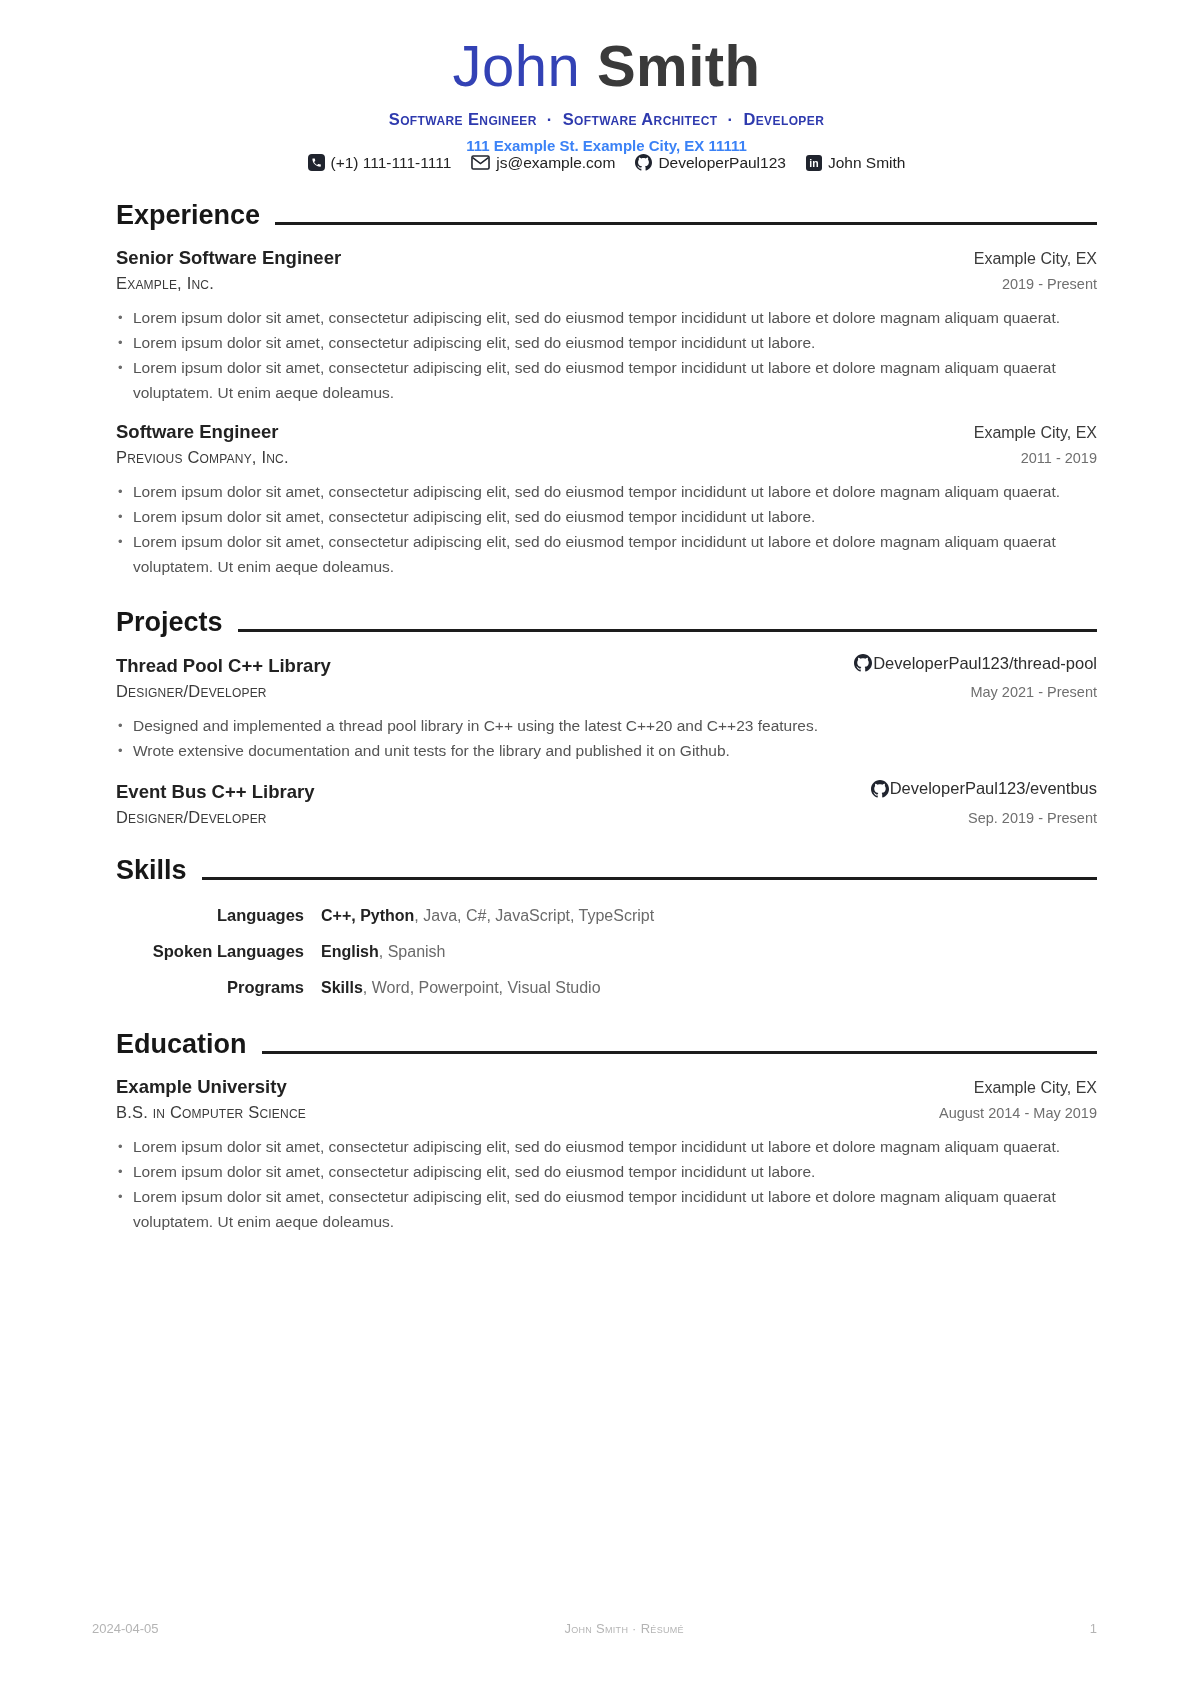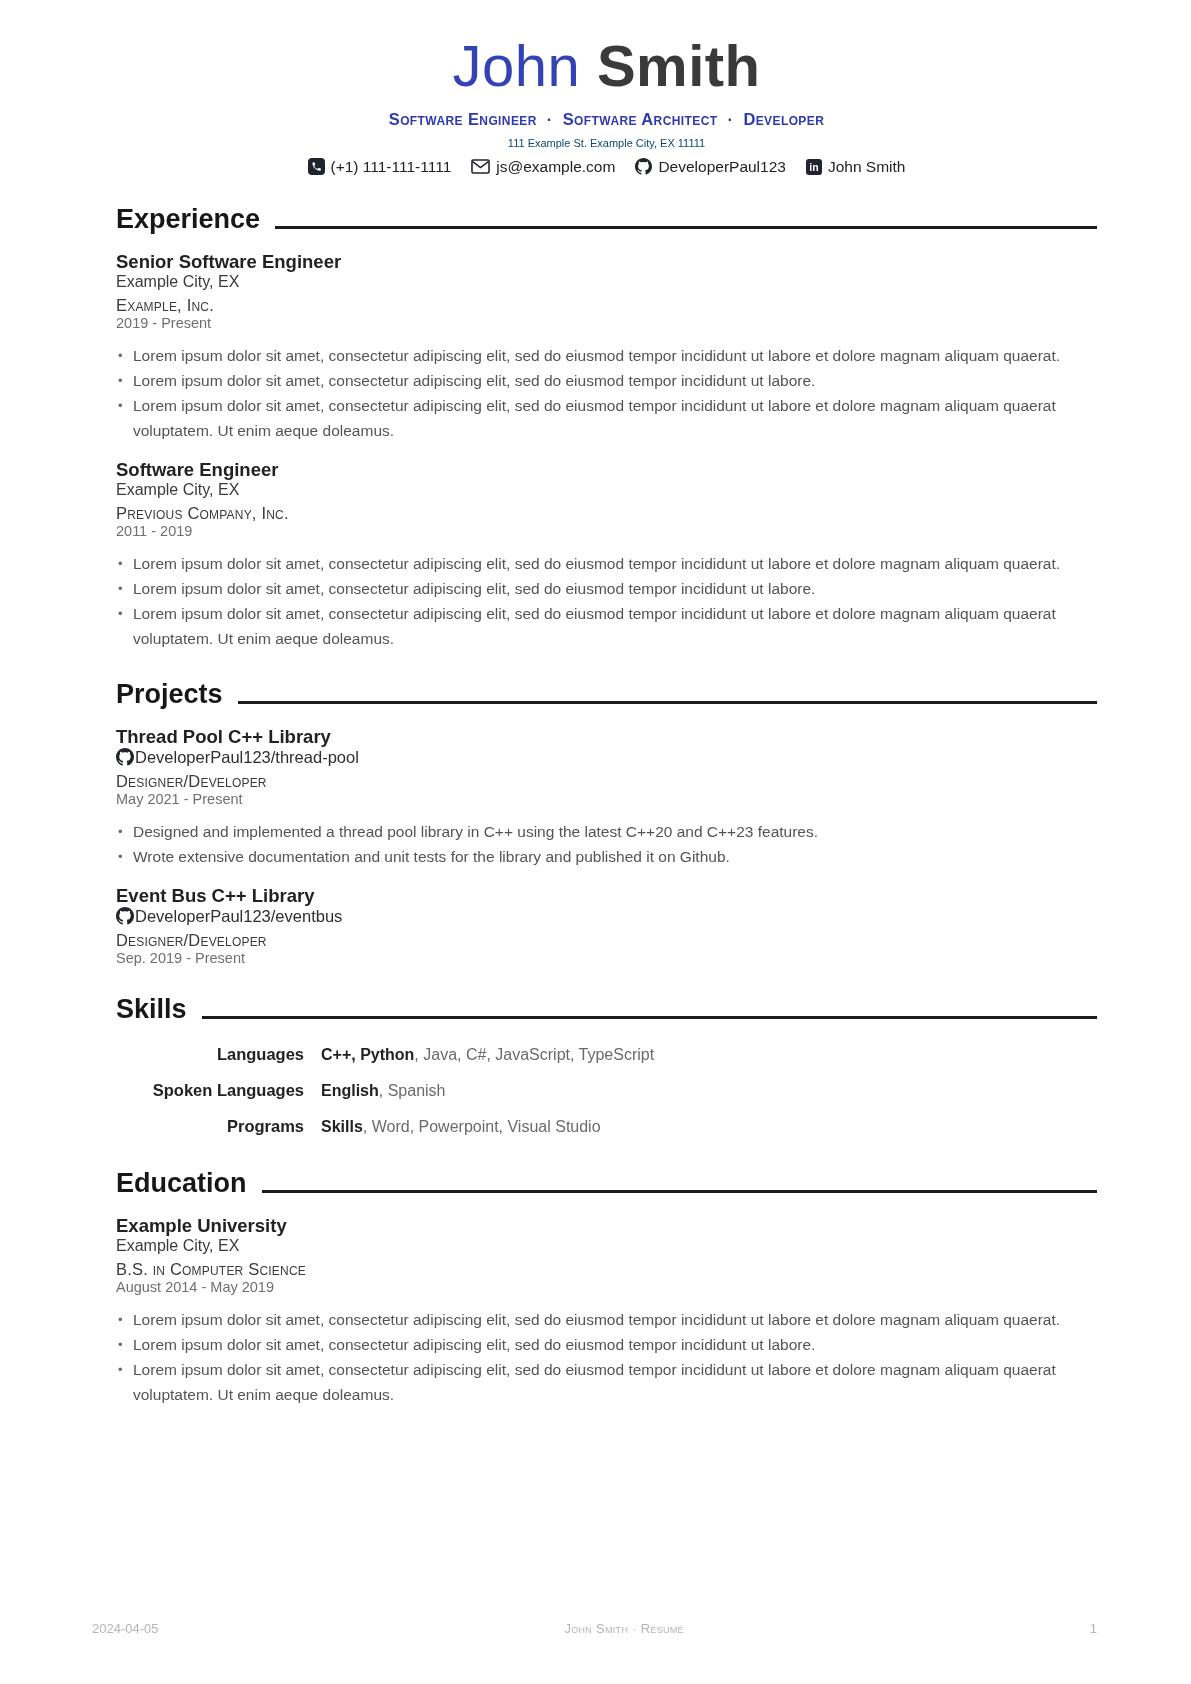--- a/index.html
+++ b/index.html
@@ -23,44 +23,43 @@
   .name .last  { color: #3a3a3a; font-weight: 700; }
   .tagline {
     margin-top: 13px;
     font-variant: small-caps;
     font-weight: 700;
     font-size: 16.5px;
     color: #2e3aae;
     letter-spacing: 0.4px;
   }
   .tagline .sep { margin: 0 10px; }
-  .address { margin-top: 8px; font-weight: 400; font-size: 11px; color: #0c4a6e; }
+  .address { margin-top: 8px; font-weight: 700; font-size: 15px; color: #3b82f6; }
   .contacts {
-    margin-top: 9px;
     display: flex; justify-content: center; align-items: center; gap: 20px;
     font-size: 15.5px; color: #232323;
   }
   .contact { display: inline-flex; align-items: center; gap: 6px; color: #232323; text-decoration: none; }
   .icon { display: inline-flex; }
   .linkedin-icon {
     width: 16px; height: 16px; background: #20242e; border-radius: 3px;
     display: inline-flex; align-items: center; justify-content: center;
   }
   .linkedin-icon::after { content: "in"; color: #fff; font-weight: 700; font-size: 10.5px; line-height: 1; }
 
   
   h2.section {
     display: flex; align-items: flex-end;
     font-size: 27px; font-weight: 700; color: #171717;
     margin-top: 28px; margin-bottom: 2px;
   }
   h2.section .rule { flex: 1; border-top: 3px solid #1d1d1d; margin-left: 15px; margin-bottom: 6px; }
 
   .entry { margin-top: 16px; }
-  .row { display: flex; justify-content: space-between; align-items: baseline; flex-direction: column; }
+  .row { display: flex; justify-content: space-between; align-items: baseline; }
   h3.etitle { font-size: 18.5px; font-weight: 700; color: #222; }
   .loc { font-size: 16px; color: #3a3a3a; }
   .row.sub { margin-top: 5px; }
   .sc { font-variant: small-caps; font-size: 16.5px; color: #3a3a3a; letter-spacing: 0.2px; }
   .dates { font-size: 14.5px; color: #6f6f6f; }
   .repo { display: inline-flex; align-items: center; gap: 1px; font-size: 16.5px; color: #2e2e2e; text-decoration: none; }
 
   ul.bullets { list-style: none; margin-top: 12px; }
   ul.bullets li {
     position: relative; padding-left: 17px;

